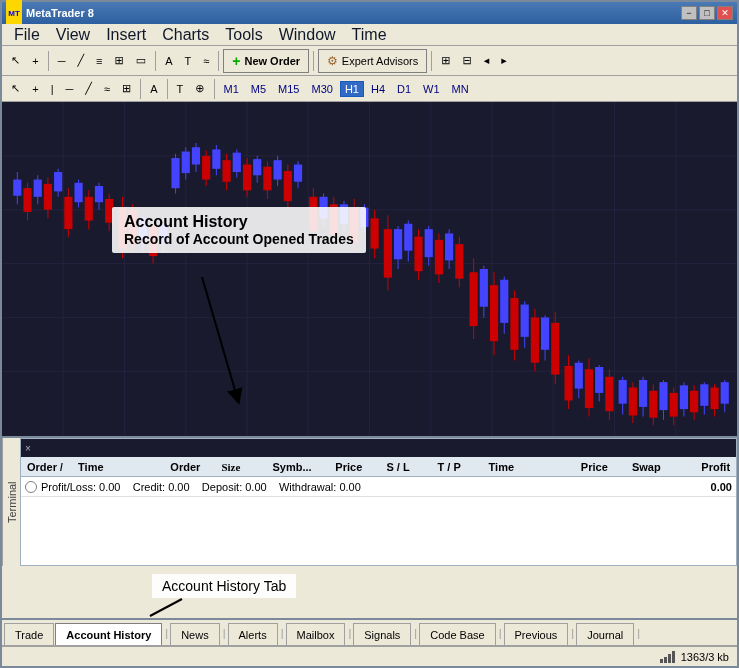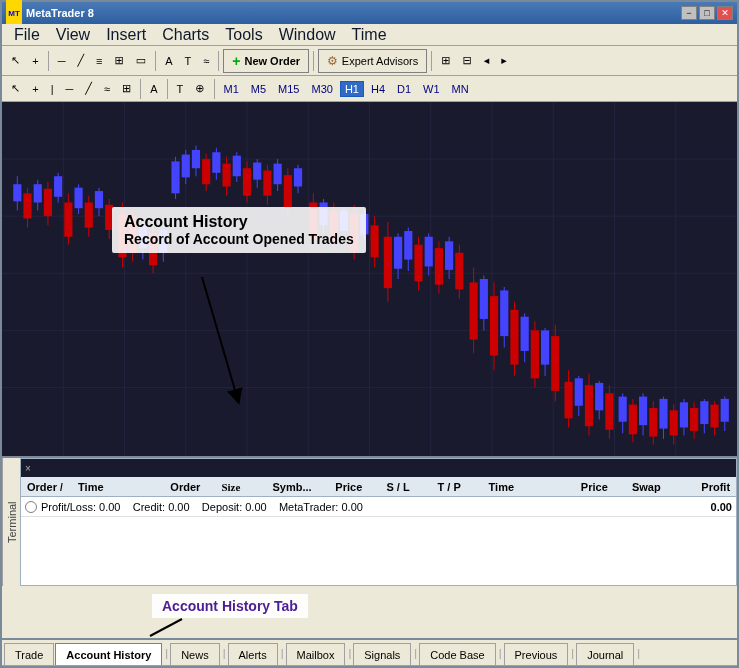--- a/index.html
+++ b/index.html
@@ -720,32 +720,32 @@
       <div class="table-body">
         <div class="table-row">
           <div class="row-icon"></div>
           <span class="pl-row">
             <span>Profit/Loss: 0.00</span>
             &nbsp;&nbsp;
             <span>Credit: 0.00</span>
             &nbsp;&nbsp;
             <span>Deposit: 0.00</span>
             &nbsp;&nbsp;
-            <span>MetaTrader: 0.00</span>
+            <span>Withdrawal: 0.00</span>
           </span>
           <span class="pl-right">0.00</span>
         </div>
       </div>
     </div>
   </div>
 
   <div class="empty-strip">
 
     <div style="position:absolute; top:8px; left:150px; background:rgba(255,255,255,0.9); padding:4px 10px;">
-      <span style="font-size:14px; font-weight:bold; color:#4c1d95;">Account History Tab</span>
+      <span style="font-size:14px; font-weight:normal; color:#000000;">Account History Tab</span>
     </div>
 
     <svg style="position:absolute;top:0;left:0;width:100%;height:100%;pointer-events:none;">
       <line x1="180" y1="33" x2="148" y2="50" stroke="#000" stroke-width="2"></line>
     </svg>
   </div>
 
   <div class="status-area">
     <div class="tabs-row">
       <div class="tab">Trade</div>
@@ -759,15 +759,28 @@
       <span class="tab-sep">|</span>
       <div class="tab">Signals</div>
       <span class="tab-sep">|</span>
       <div class="tab">Code Base</div>
       <span class="tab-sep">|</span>
       <div class="tab">Previous</div>
       <span class="tab-sep">|</span>
       <div class="tab">Journal</div>
       <span class="tab-sep">|</span>
     </div>
+    <div class="status-bar">
+      <span></span>
+      <div style="display:flex; align-items:center; gap:6px;">
+
+        <div style="display:flex; align-items:flex-end; gap:1px; height:12px;">
+          <div style="width:3px; height:4px; background:#555;"></div>
+          <div style="width:3px; height:6px; background:#555;"></div>
+          <div style="width:3px; height:9px; background:#555;"></div>
+          <div style="width:3px; height:12px; background:#555;"></div>
+        </div>
+        <span>1363/3 kb</span>
+      </div>
+    </div>
   </div>
 
 </div>
 
 </body></html>

